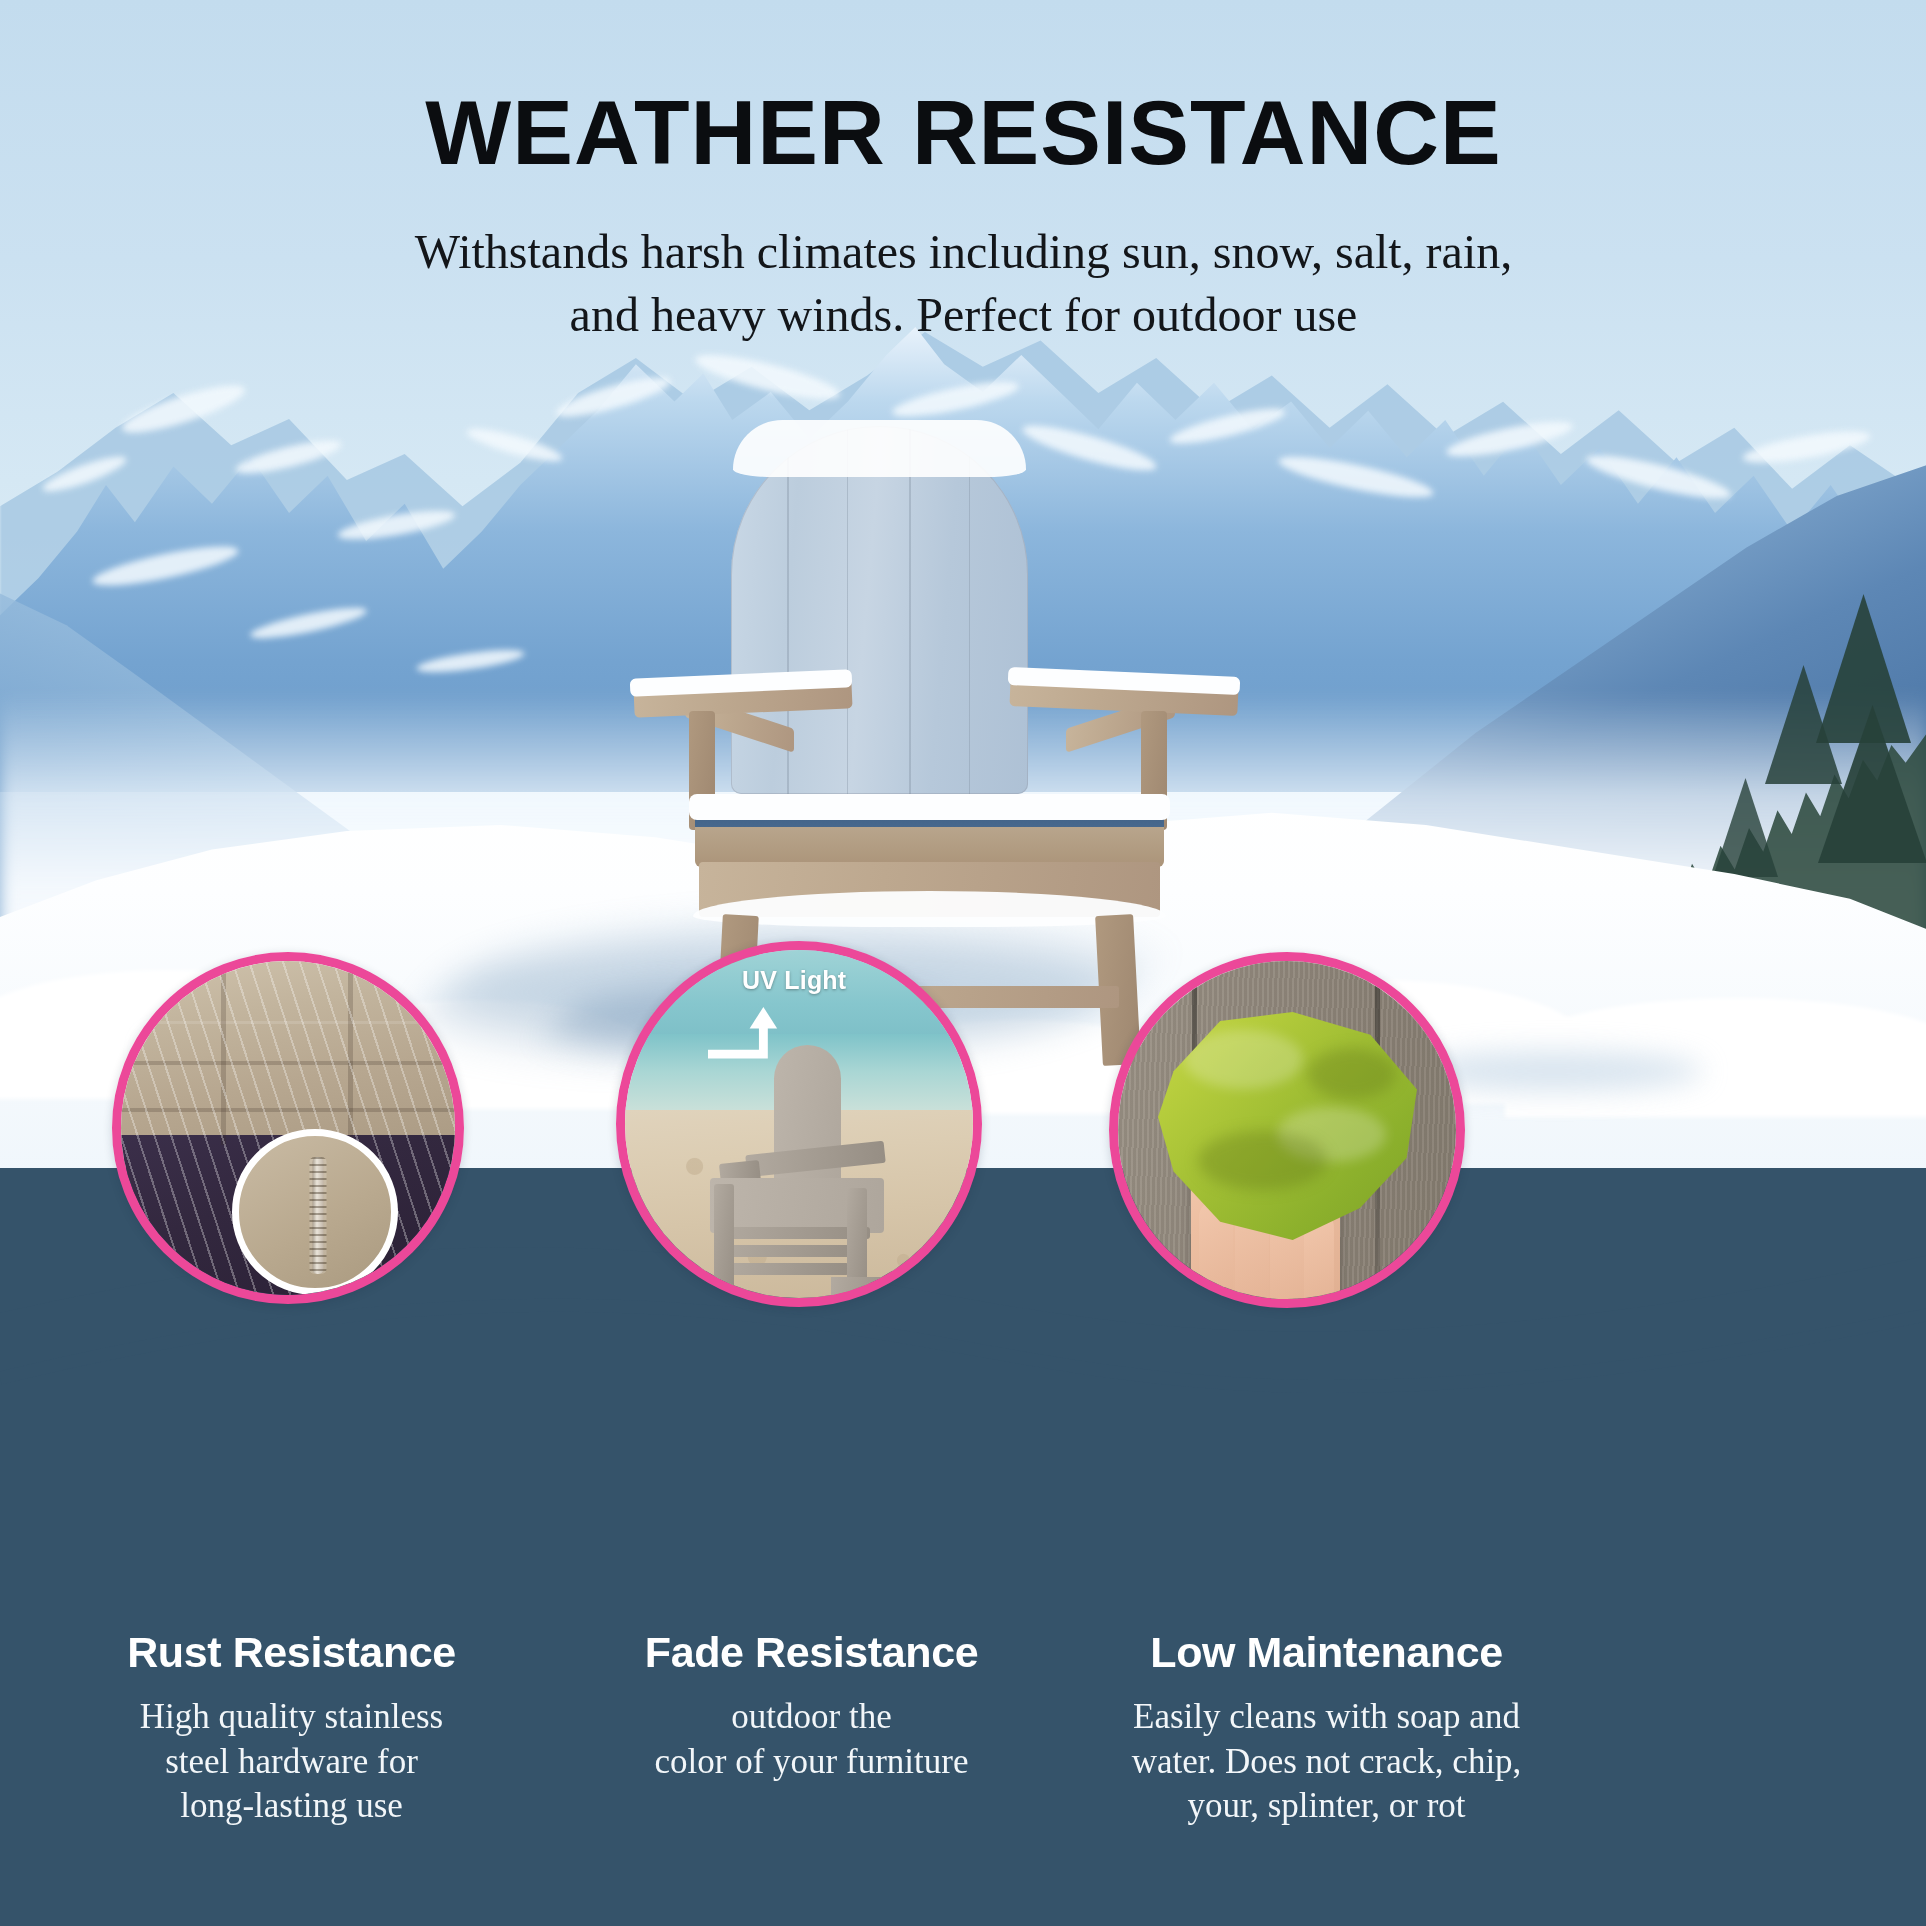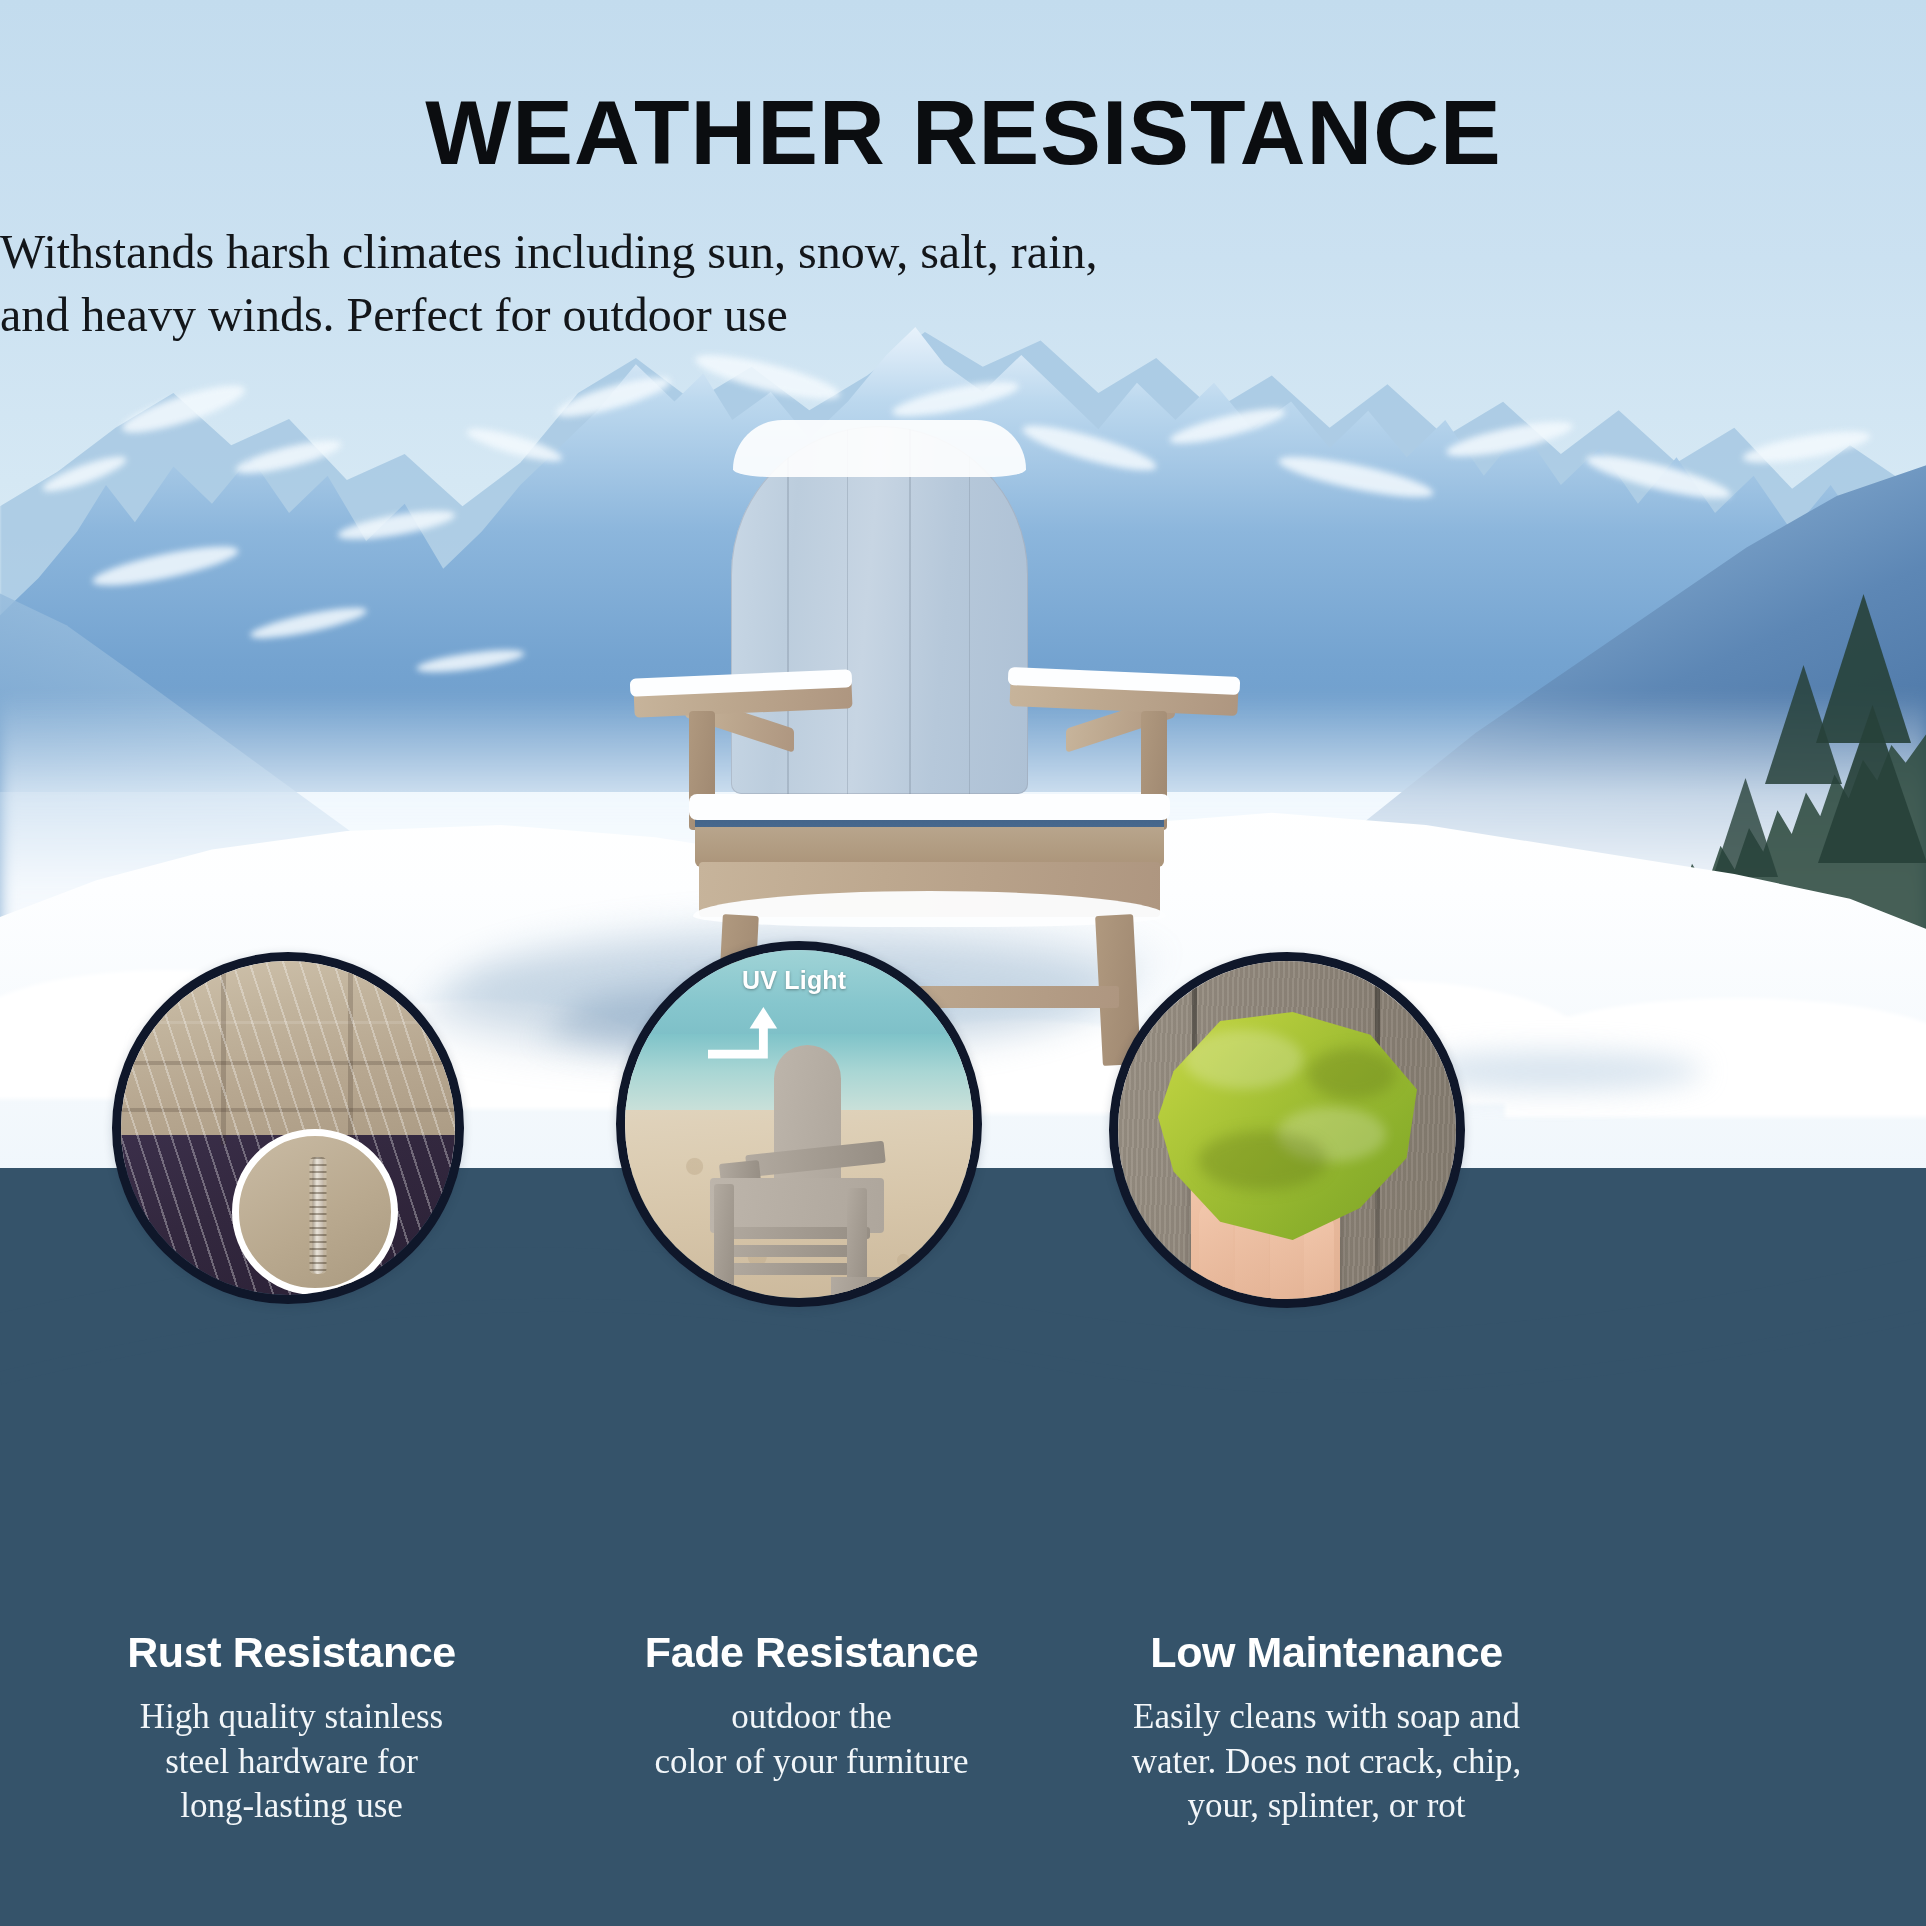--- a/index.html
+++ b/index.html
@@ -180,21 +180,21 @@
   
   .bottom-panel {
     position:absolute; left:0; top:1168px; width:1927px; height:758px;
     background:#35536a;
   }
   .wave-svg { position:absolute; left:0; top:1119px; width:1927px; height:356px; }
 
   
   .circle {
     position:absolute; border-radius:50%; overflow:hidden;
-    border:9px solid #0f172a;
+    border:9px solid #ec4899;
     box-shadow:0 2px 10px rgba(20,40,60,.18);
   }
   .c-left   { left:112px;  top:952px; width:352px; height:352px; }
   .c-mid    { left:616px;  top:941px; width:366px; height:366px; }
   .c-right  { left:1109px; top:952px; width:356px; height:356px; }
 
   .circle .fill { position:absolute; inset:0; }
 
   
   .rain-top { position:absolute; left:0; top:0; width:100%; height:55%;
@@ -295,21 +295,21 @@
   }
 
   
   .headline {
     position:absolute; left:0; top:87px; width:1927px; text-align:center;
     font-family:"Liberation Sans", sans-serif;
     font-weight:700; font-size:91px; letter-spacing:1px; color:#0b0d10;
     line-height:1;
   }
   .subhead {
-    position:absolute; left:0; top:220px; width:1927px; text-align:left;
+    position:absolute; left:0; top:220px; width:1927px; text-align:center;
     font-family:"Liberation Serif", serif;
     font-size:48px; line-height:1.32; color:#13161a;
   }
   .subhead span { display:block; }
 </style>
 </head>
 <body>
 
 <div id="stage">
 

